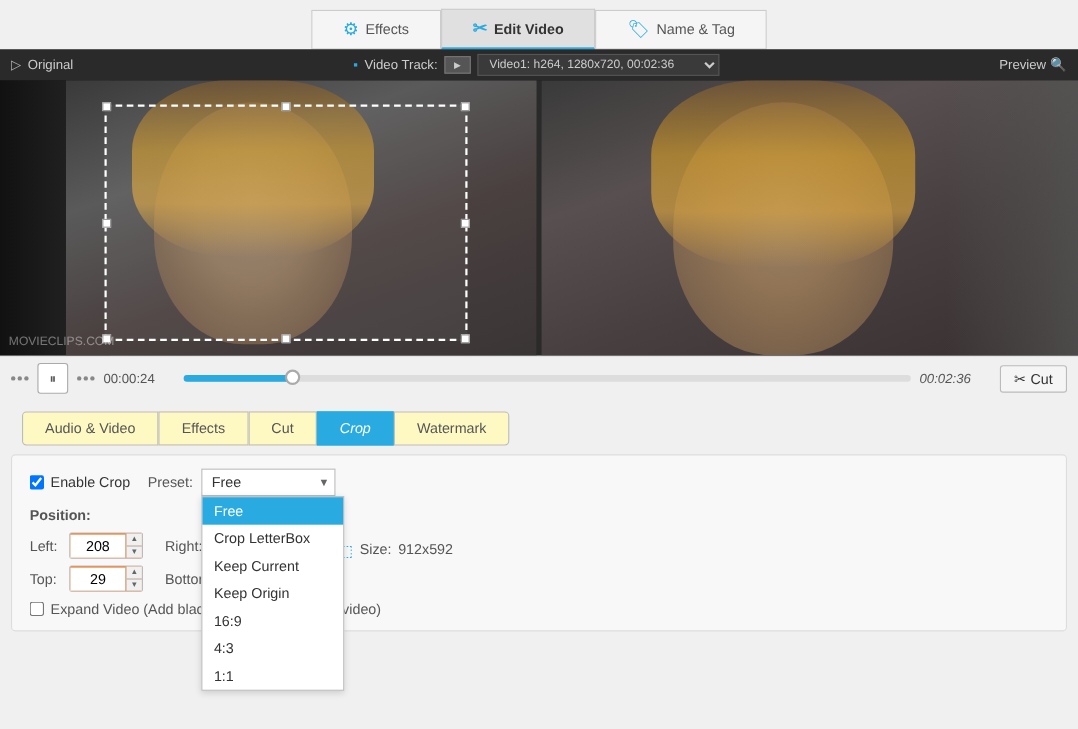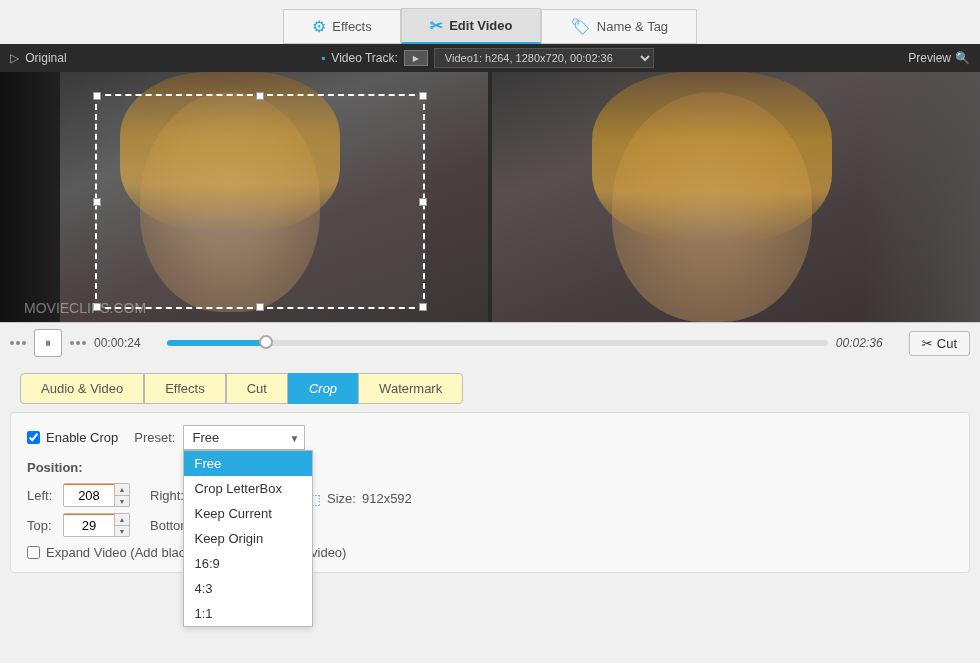--- a/index.html
+++ b/index.html
@@ -154,23 +154,23 @@
     .crop-handle.bl { bottom: -4px; left: -4px; }
     .crop-handle.br { bottom: -4px; right: -4px; }
     .crop-handle.tm { top: -4px; left: calc(50% - 4px); }
     .crop-handle.bm { bottom: -4px; left: calc(50% - 4px); }
     .crop-handle.lm { left: -4px; top: calc(50% - 4px); }
     .crop-handle.rm { right: -4px; top: calc(50% - 4px); }
 
     .movieclips-watermark {
       position: absolute;
       bottom: 6px;
-      left: 24px;
+      left: 8px;
       color: rgba(255,255,255,0.4);
-      font-size: 14px;
+      font-size: 11px;
       text-transform: uppercase;
     }
 
     
     .playback-bar {
       background: #f0f0f0;
       display: flex;
       align-items: center;
       padding: 6px 10px;
       gap: 8px;

